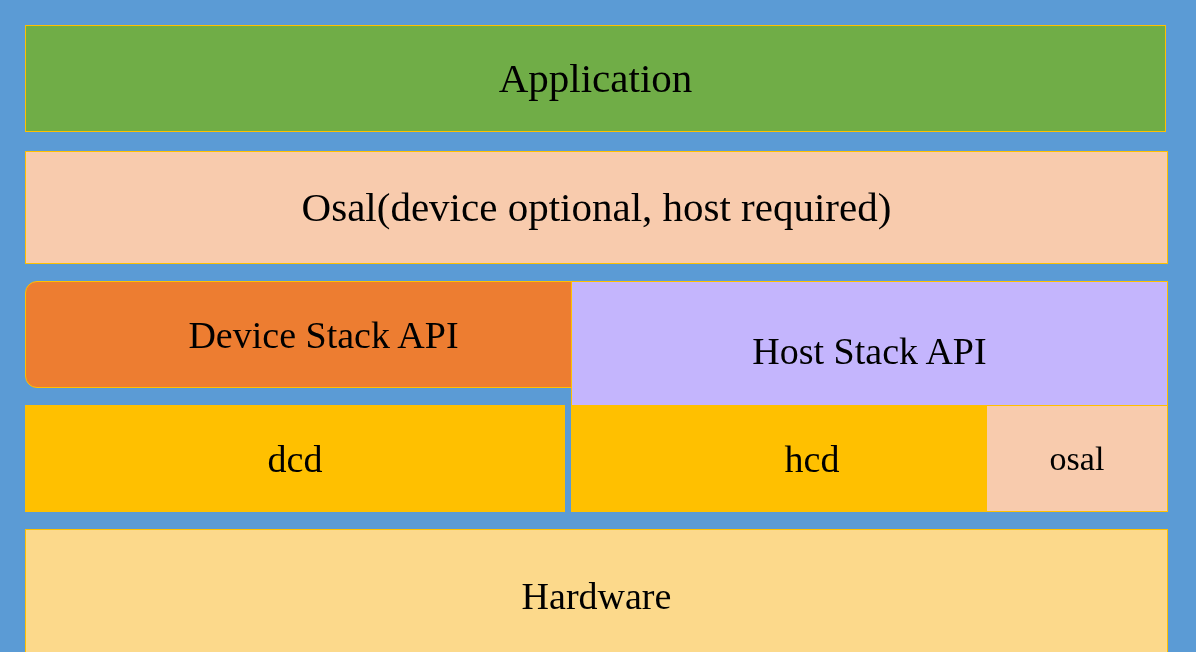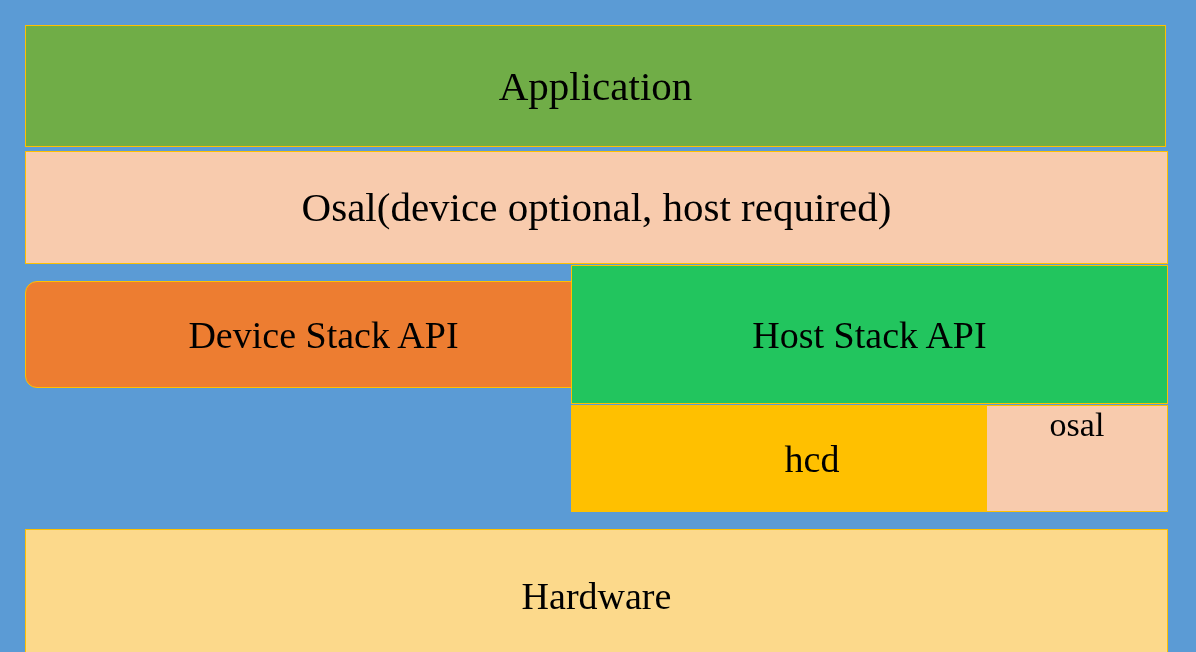--- a/index.html
+++ b/index.html
@@ -35,21 +35,21 @@
     text-align: center;
     white-space: nowrap;
     color: #000000;
   }
 
   
   #row-application {
     left: 25px;
     top: 25px;
     width: 1141px;
-    height: 122px;
+    height: 107px;
     background: #70ad47;
   }
   #row-application .layer-label { font-size: 41px; }
 
   
   #row-osal {
     left: 25px;
     top: 151px;
     width: 1143px;
     height: 113px;
@@ -62,24 +62,24 @@
   #box-device-stack-api {
     left: 25px;
     top: 281px;
     width: 597px;
     height: 107px;
     background: #ed7d31;
     border-radius: 12px;
   }
   #box-host-stack-api {
     left: 571px;
-    top: 265px;
+    top: 281px;
     width: 597px;
     height: 139px;
-    background: #22c55e;
+    background: #c4b5fd;
   }
   #box-device-stack-api .layer-label,
   #box-host-stack-api .layer-label { font-size: 38px; }
 
   
   #box-dcd {
     left: 25px;
     top: 405px;
     width: 540px;
     height: 107px;
@@ -109,20 +109,21 @@
     justify-content: center;
   }
   #box-osal-small {
     position: absolute;
     left: 415px;
     top: 0;
     width: 180px;
     height: 105px;
     background: #f8cbad;
     display: flex;
+    align-items: center;
     justify-content: center;
   }
   
   #label-hcd {
     position: absolute;
     left: 0;
     top: 0;
     width: 480px;
     height: 105px;
     display: flex;
@@ -158,20 +159,23 @@
   </div>
 
   <div class="layer-box" id="box-device-stack-api">
     <span class="layer-label">Device Stack API</span>
   </div>
 
   <div class="layer-box" id="box-host-stack-api">
     <span class="layer-label">Host Stack API</span>
   </div>
 
+  <div class="layer-box" id="box-dcd">
+    <span class="layer-label">dcd</span>
+  </div>
 
   <div id="group-host-drivers">
     <div id="box-hcd"></div>
     <div id="box-osal-small">
       <span class="layer-label">osal</span>
     </div>
     <div id="label-hcd">
       <span class="layer-label">hcd</span>
     </div>
   </div>

